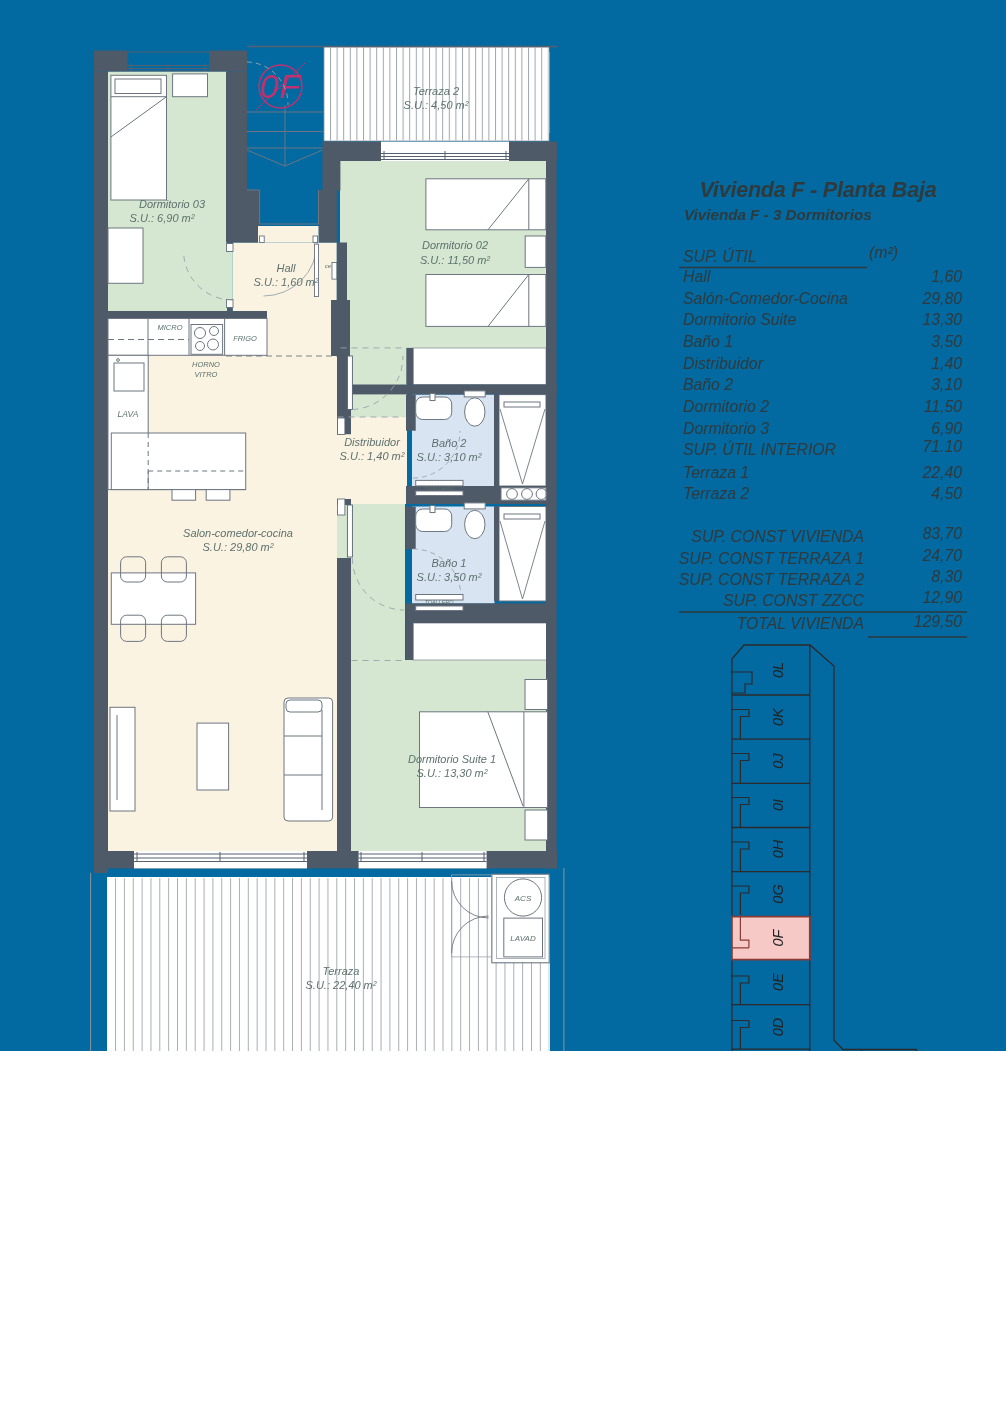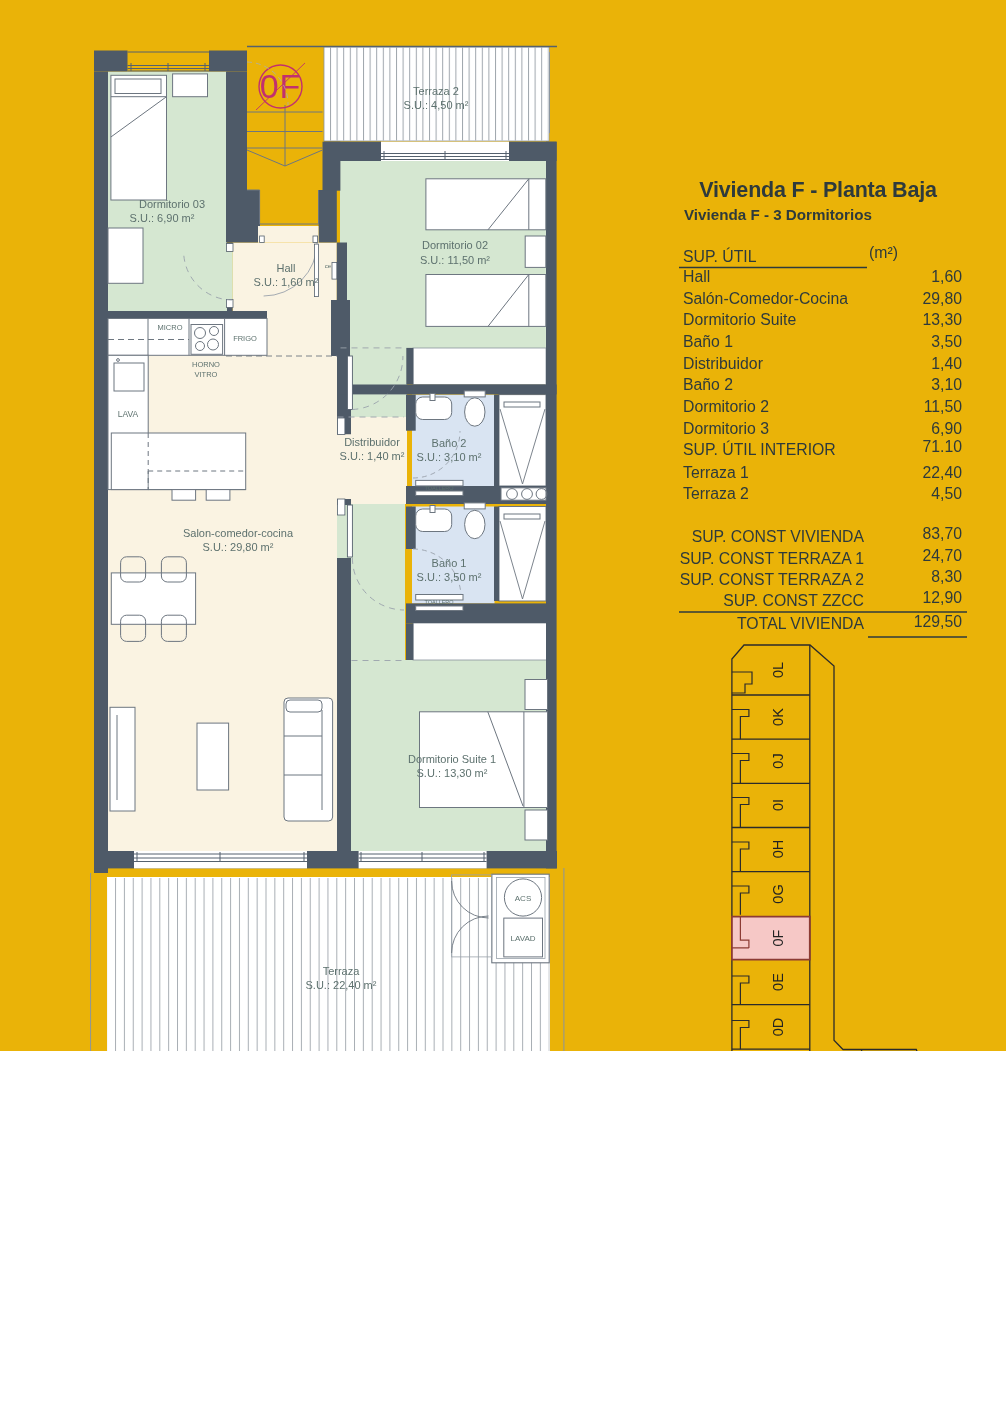--- a/index.html
+++ b/index.html
@@ -1,17 +1,17 @@
 <!DOCTYPE html>
 <html><head>
 <meta charset="utf-8">
 <style>
 html,body{margin:0;padding:0;background:#fff;}
-#page{position:relative;width:1006px;height:1051px;background:#eab308;overflow:hidden;
-font-family:"Liberation Sans", sans-serif;}
+#page{position:relative;width:1006px;height:1051px;background:#0369a1;overflow:hidden;
+font-family:"Liberation Sans", sans-serif;font-style:italic;}
 svg{position:absolute;left:0;top:0;}
 </style>
 </head>
 <body>
 <div id="page">
 <svg id="main" width="1006" height="1425" viewBox="0 0 1006 1425">
 <g id="plan" stroke-linecap="square">
 
 <rect x="108" y="71.5" width="119" height="240" fill="#d5e7d1"></rect>
 

